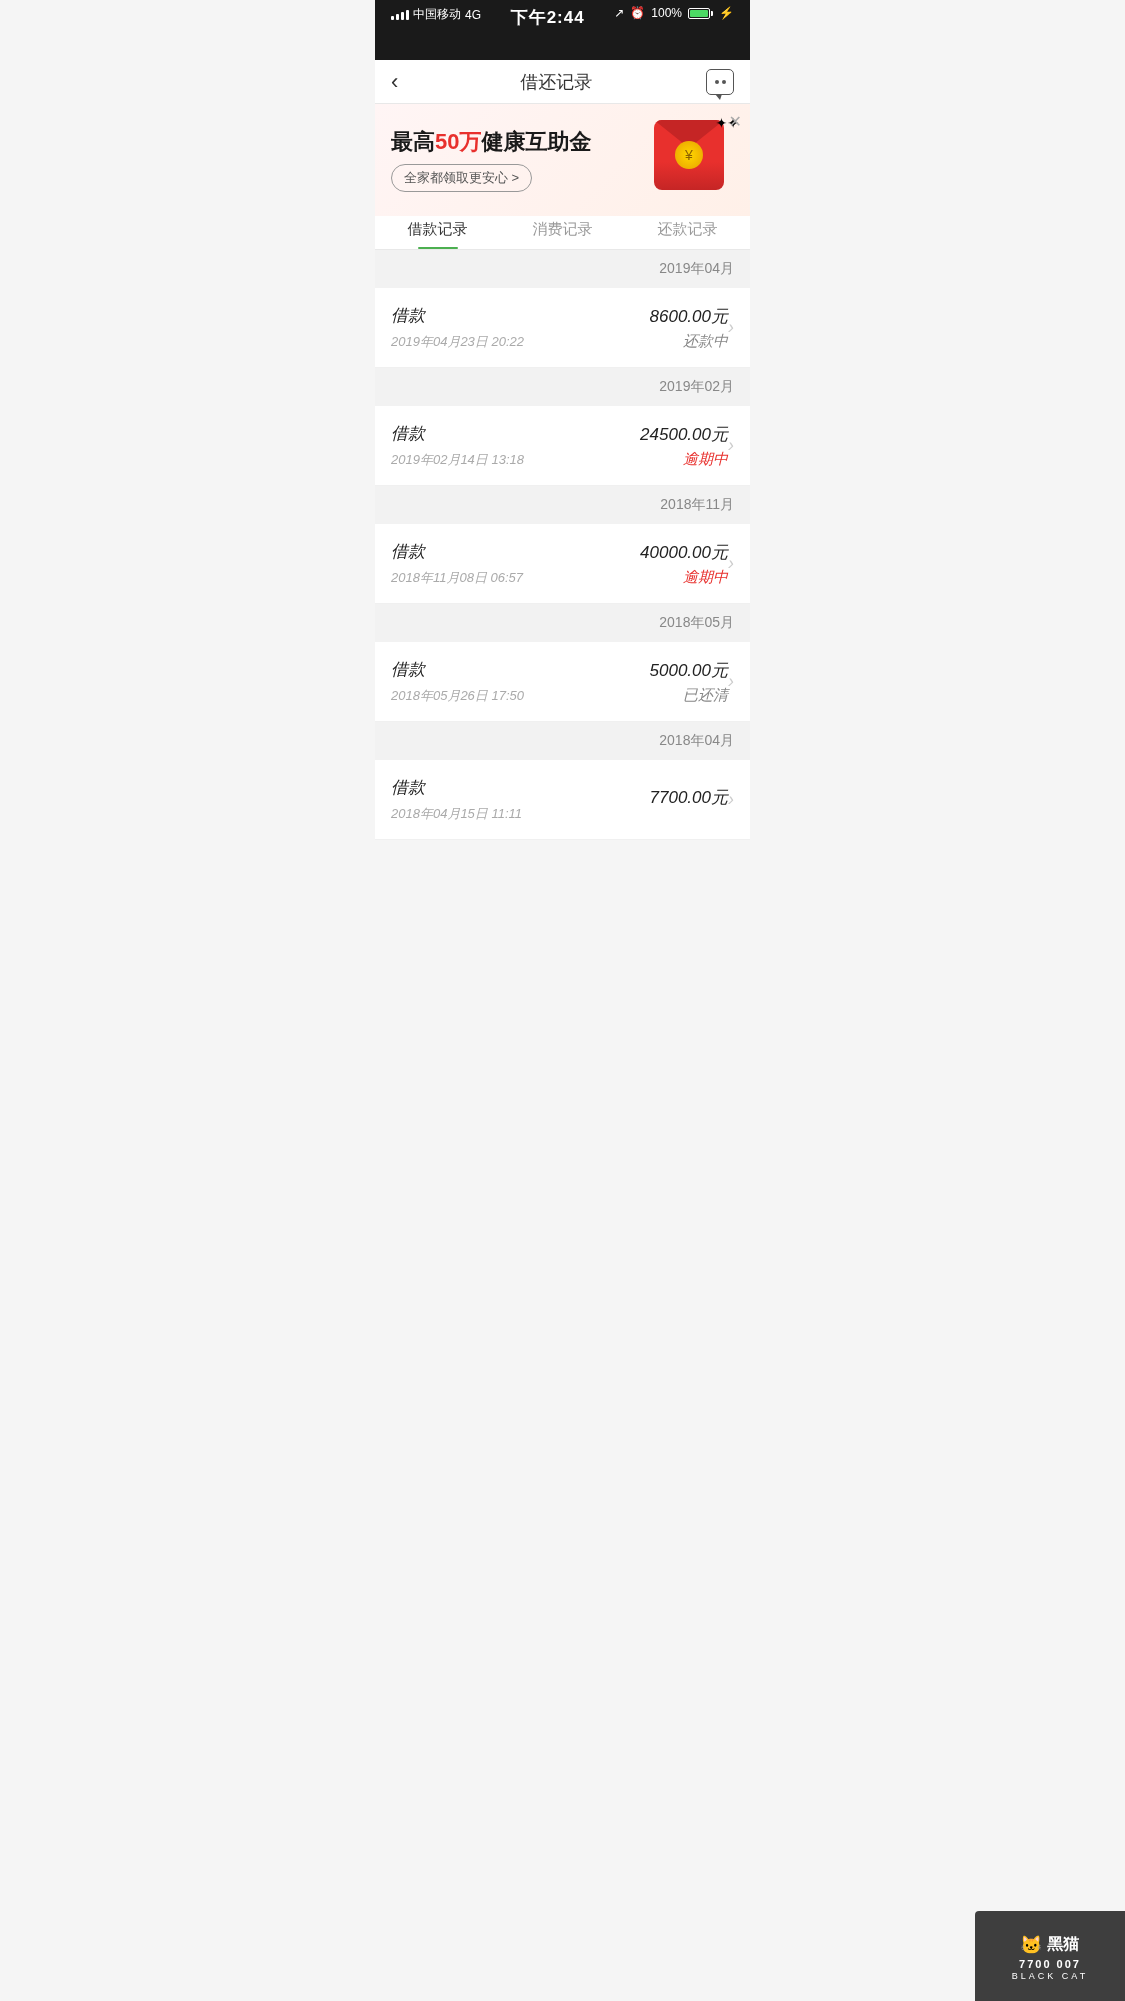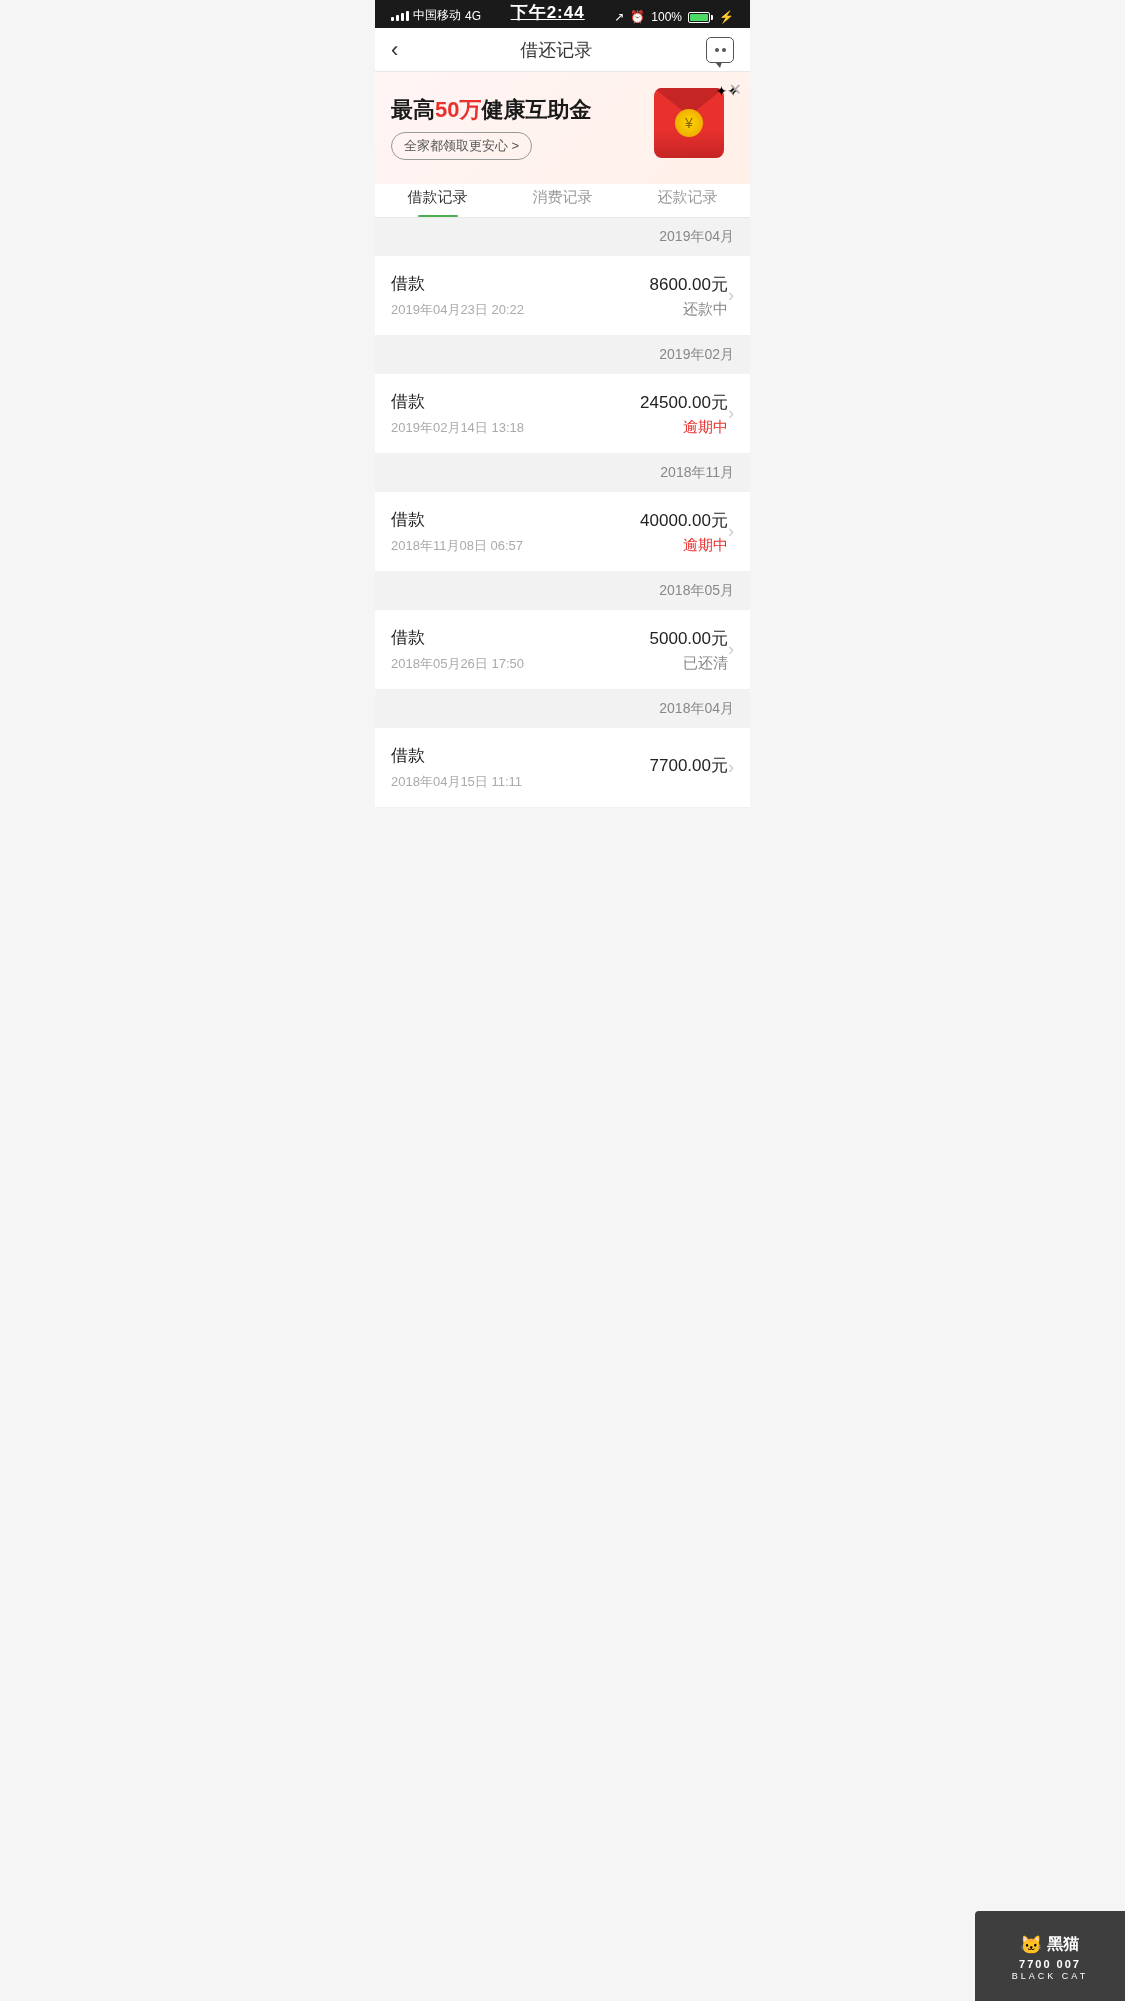--- a/index.html
+++ b/index.html
@@ -13,27 +13,27 @@
       min-height: 667px;
       overflow-x: hidden;
     }
 
     
     .status-bar {
       background: #1a1a1a;
       color: #fff;
       display: flex;
       justify-content: space-between;
-      align-items: flex-end;
+      align-items: flex-start;
       padding: 6px 16px 4px;
       font-size: 13px;
-      height: 28px;
+      height: 60px;
     }
     .status-left { display: flex; align-items: center; gap: 4px; font-size: 12px; }
-    .status-center { font-size: 17px; font-weight: 600; letter-spacing: 1px; text-decoration: underline; }
+    .status-center { font-size: 17px; font-weight: 600; letter-spacing: 1px; }
     .status-right { display: flex; align-items: center; gap: 6px; font-size: 12px; }
     .signal-bars { display: flex; gap: 2px; align-items: flex-end; }
     .signal-bar { background: #fff; width: 3px; border-radius: 1px; }
     .battery-icon {
       display: inline-flex; align-items: center; gap: 1px;
     }
     .battery-body {
       width: 22px; height: 11px; border: 1.5px solid #fff; border-radius: 2px;
       position: relative; display: flex; align-items: center; padding: 1px;
     }
@@ -226,20 +226,21 @@
 
     
     .record-item {
       background: #fff;
       padding: 16px 16px;
       display: flex;
       align-items: center;
       justify-content: space-between;
       border-bottom: 1px solid #f0f0f0;
       cursor: pointer;
+      font-style: italic;
     }
     .record-left { flex: 1; }
     .record-type {
       font-size: 17px;
       color: #222;
       font-weight: 400;
       margin-bottom: 6px;
     }
     .record-date {
       font-size: 13px;

